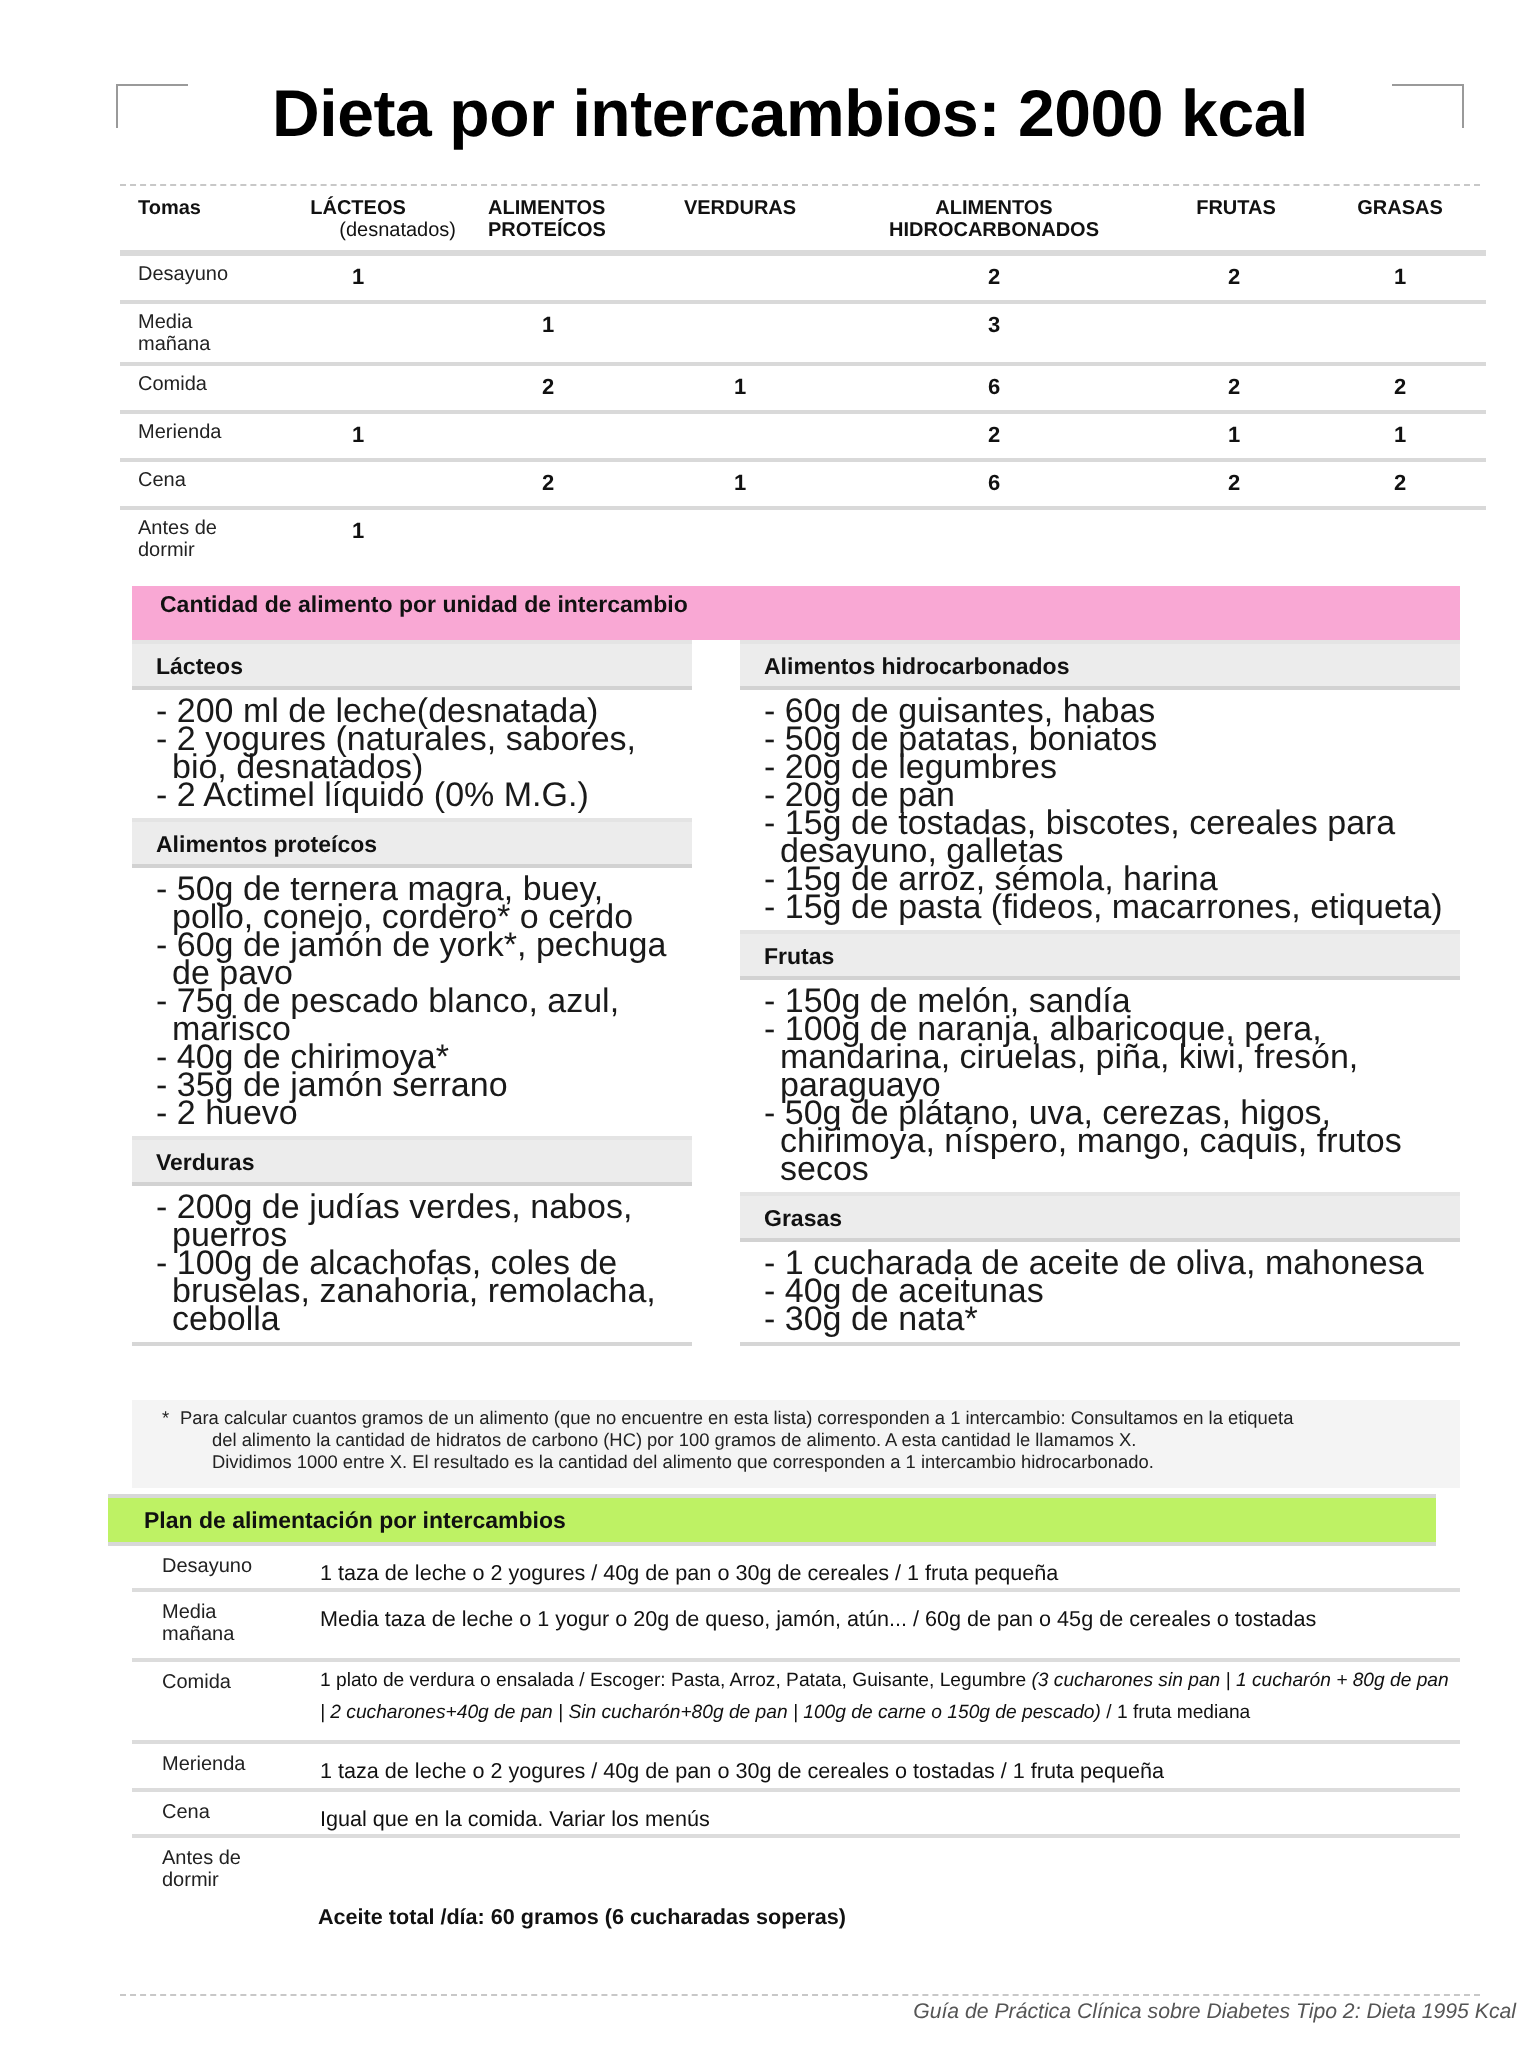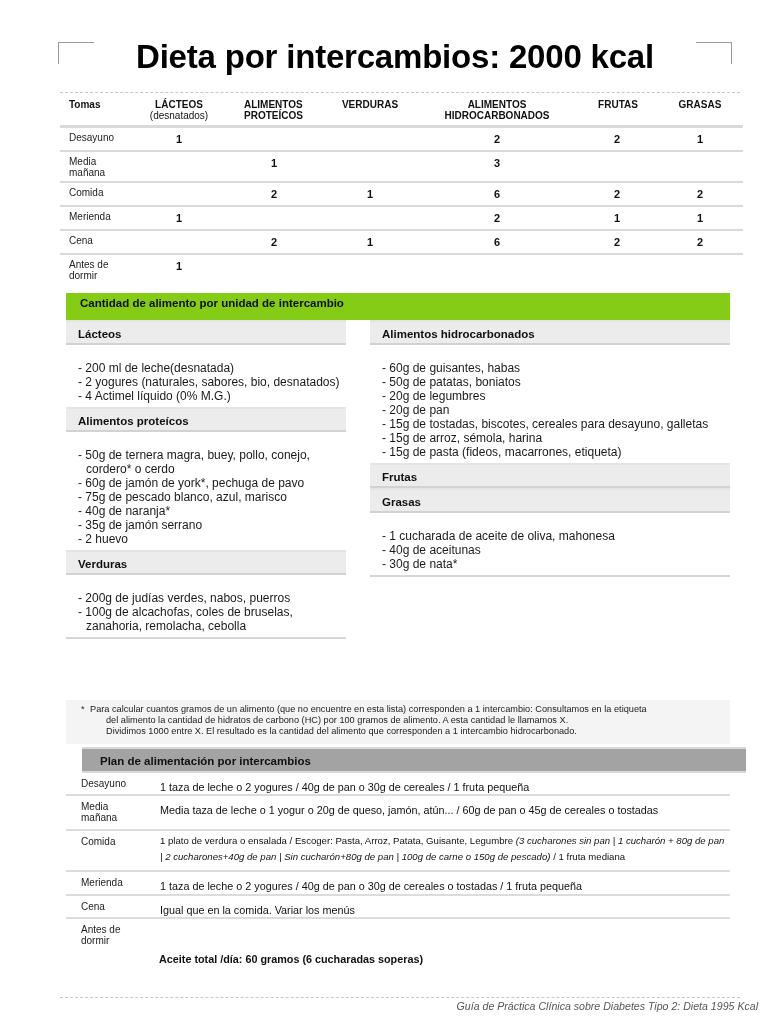--- a/index.html
+++ b/index.html
@@ -15,42 +15,42 @@
 
   .dotline { position: absolute; left: 60px; width: 680px; border-top: 1px dashed #c8c8c8; }
 
   
   .itable { position: absolute; left: 60px; top: 97px; width: 683px; }
   .irow { position: relative; border-bottom: 2px solid #d9d9d9; font-size: 10px; }
   .irow.head { height: 31px; border-bottom: 3px solid #dadada; }
   .irow.last { border-bottom: none; }
   .cell { position: absolute; top: 4px; }
   .hcell { position: absolute; top: 2px; font-size: 10px; font-weight: bold; line-height: 11px; text-align: center; }
-  .hcell .sub { font-weight: normal; display: block; }
+  .hcell .sub { font-weight: normal; display: block; text-align: right; }
   .tname { left: 9px; line-height: 11px; color: #222; }
   .num { font-weight: bold; font-size: 11px; transform: translateX(-50%); top: 5px; }
 
   
   .qbox-head { position: absolute; left: 66px; top: 293px; width: 664px; height: 27px;
-               background: #84cc16; font-size: 11.5px; font-weight: bold; padding: 4px 0 0 14px; }
+               background: #f9a8d4; font-size: 11.5px; font-weight: bold; padding: 4px 0 0 14px; }
   .col { position: absolute; width: 280px; }
   .sechead { background: #ececec; height: 25px; font-size: 11.5px; font-weight: bold;
              padding: 6px 0 0 12px; border-top: 2px solid #e4e4e4; border-bottom: 2px solid #d2d2d2; }
-  .list { padding: 16px 0 4px 10px; font-size: 12px; line-height: 14px; color: #1a1a1a; }
+  .list { padding: 4px 0 4px 10px; font-size: 17px; line-height: 14px; color: #1a1a1a; }
   .list .li { padding-left: 10px; text-indent: -8px; }
   .list .li::before { content: "- "; }
   .secend { border-bottom: 2px solid #d6d6d6; }
 
   .note { position: absolute; left: 66px; top: 700px; width: 664px; height: 44px; background: #f4f4f4;
           font-size: 9.2px; line-height: 11px; padding: 4px 0 0 15px; color: #222; }
   .note .star { position: absolute; left: 15px; top: 4px; }
   .note .txt { padding-left: 9px; }
 
-  .plan-head { position: absolute; left: 82px; top: 747px; width: 664px; height: 26px;
-               background: #a3a3a3; font-size: 11.5px; font-weight: bold; padding: 6px 0 0 18px;
+  .plan-head { position: absolute; left: 54px; top: 747px; width: 664px; height: 26px;
+               background: #bef264; font-size: 11.5px; font-weight: bold; padding: 6px 0 0 18px;
                border-top: 2px solid #d8d8d8; border-bottom: 2px solid #d8d8d8; }
   .prow { position: absolute; left: 66px; width: 664px; border-bottom: 2px solid #dcdcdc; font-size: 10.8px; }
   .prow.last { border-bottom: none; }
   .prow .pl { position: absolute; left: 15px; top: 5px; font-size: 10px; line-height: 11px; color: #222; }
   .prow .pt { position: absolute; left: 94px; top: 6px; width: 566px; line-height: 16px; color: #111; }
   .prow .pt.small { font-size: 9.6px; top: 2px; }
   .prow .pt em { font-style: italic; }
   .oil { position: absolute; left: 159px; top: 953px; font-size: 10.8px; font-weight: bold; }
 
   .footer { position: absolute; right: 10px; top: 1000px; font-size: 10.6px; font-style: italic; color: #555; }
@@ -130,28 +130,28 @@
       </div>
     </div>
 </div>
 
 <div class="qbox-head">Cantidad de alimento por unidad de intercambio</div>
 <div class="col" id="col-left" style="left:66px;top:320px">
     <div class="sechead">Lácteos</div>
     <div class="list">
       <div class="li">200 ml de leche(desnatada)</div>
       <div class="li">2 yogures (naturales, sabores, bio, desnatados)</div>
-      <div class="li">4 Actimel líquido (0% M.G.)</div>
+      <div class="li">2 Actimel líquido (0% M.G.)</div>
     </div>
     <div class="sechead">Alimentos proteícos</div>
     <div class="list">
       <div class="li">50g de ternera magra, buey, pollo, conejo, cordero* o cerdo</div>
       <div class="li">60g de jamón de york*, pechuga de pavo</div>
       <div class="li">75g de pescado blanco, azul, marisco</div>
-      <div class="li">40g de naranja*</div>
+      <div class="li">40g de chirimoya*</div>
       <div class="li">35g de jamón serrano</div>
       <div class="li">2 huevo</div>
     </div>
     <div class="sechead">Verduras</div>
     <div class="list secend">
       <div class="li">200g de judías verdes, nabos, puerros</div>
       <div class="li">100g de alcachofas, coles de bruselas, zanahoria, remolacha, cebolla</div>
     </div>
   </div>
 <div class="col" id="col-right" style="left:370px;top:320px;width:360px">
@@ -159,20 +159,25 @@
     <div class="list">
       <div class="li">60g de guisantes, habas</div>
       <div class="li">50g de patatas, boniatos</div>
       <div class="li">20g de legumbres</div>
       <div class="li">20g de pan</div>
       <div class="li">15g de tostadas, biscotes, cereales para desayuno, galletas</div>
       <div class="li">15g de arroz, sémola, harina</div>
       <div class="li">15g de pasta (fideos, macarrones, etiqueta)</div>
     </div>
     <div class="sechead">Frutas</div>
+    <div class="list">
+      <div class="li">150g de melón, sandía</div>
+      <div class="li">100g de naranja, albaricoque, pera, mandarina, ciruelas, piña, kiwi, fresón, paraguayo</div>
+      <div class="li">50g de plátano, uva, cerezas, higos, chirimoya, níspero, mango, caquis, frutos secos</div>
+    </div>
     <div class="sechead">Grasas</div>
     <div class="list secend">
       <div class="li">1 cucharada de aceite de oliva, mahonesa</div>
       <div class="li">40g de aceitunas</div>
       <div class="li">30g de nata*</div>
     </div>
   </div>
 
 <div class="note">
   <span class="star">*</span>

